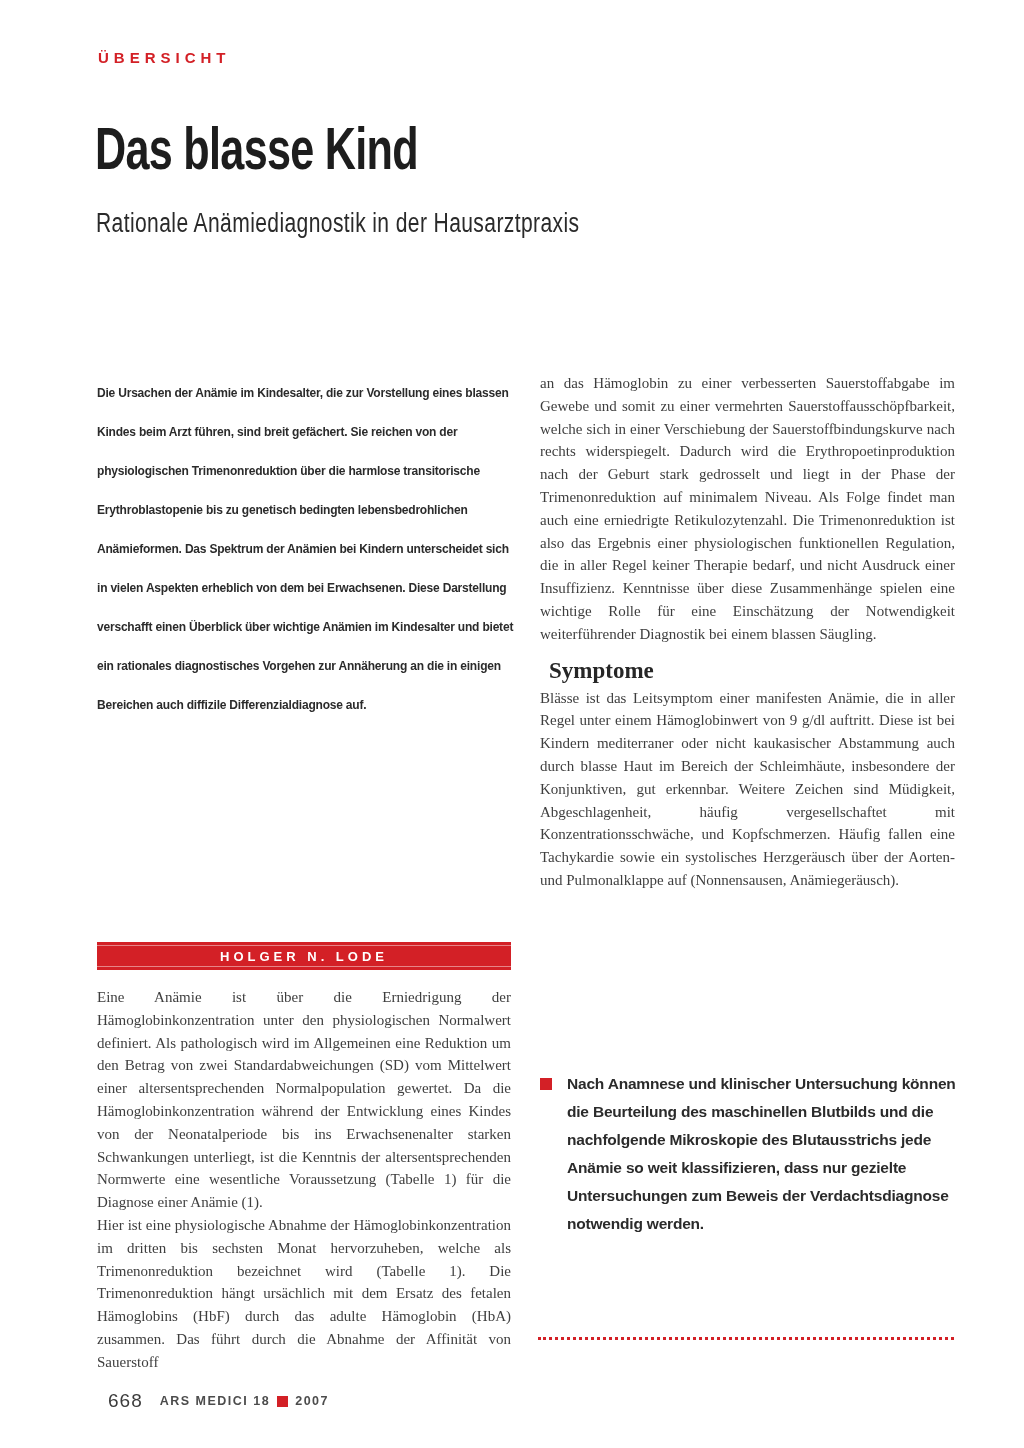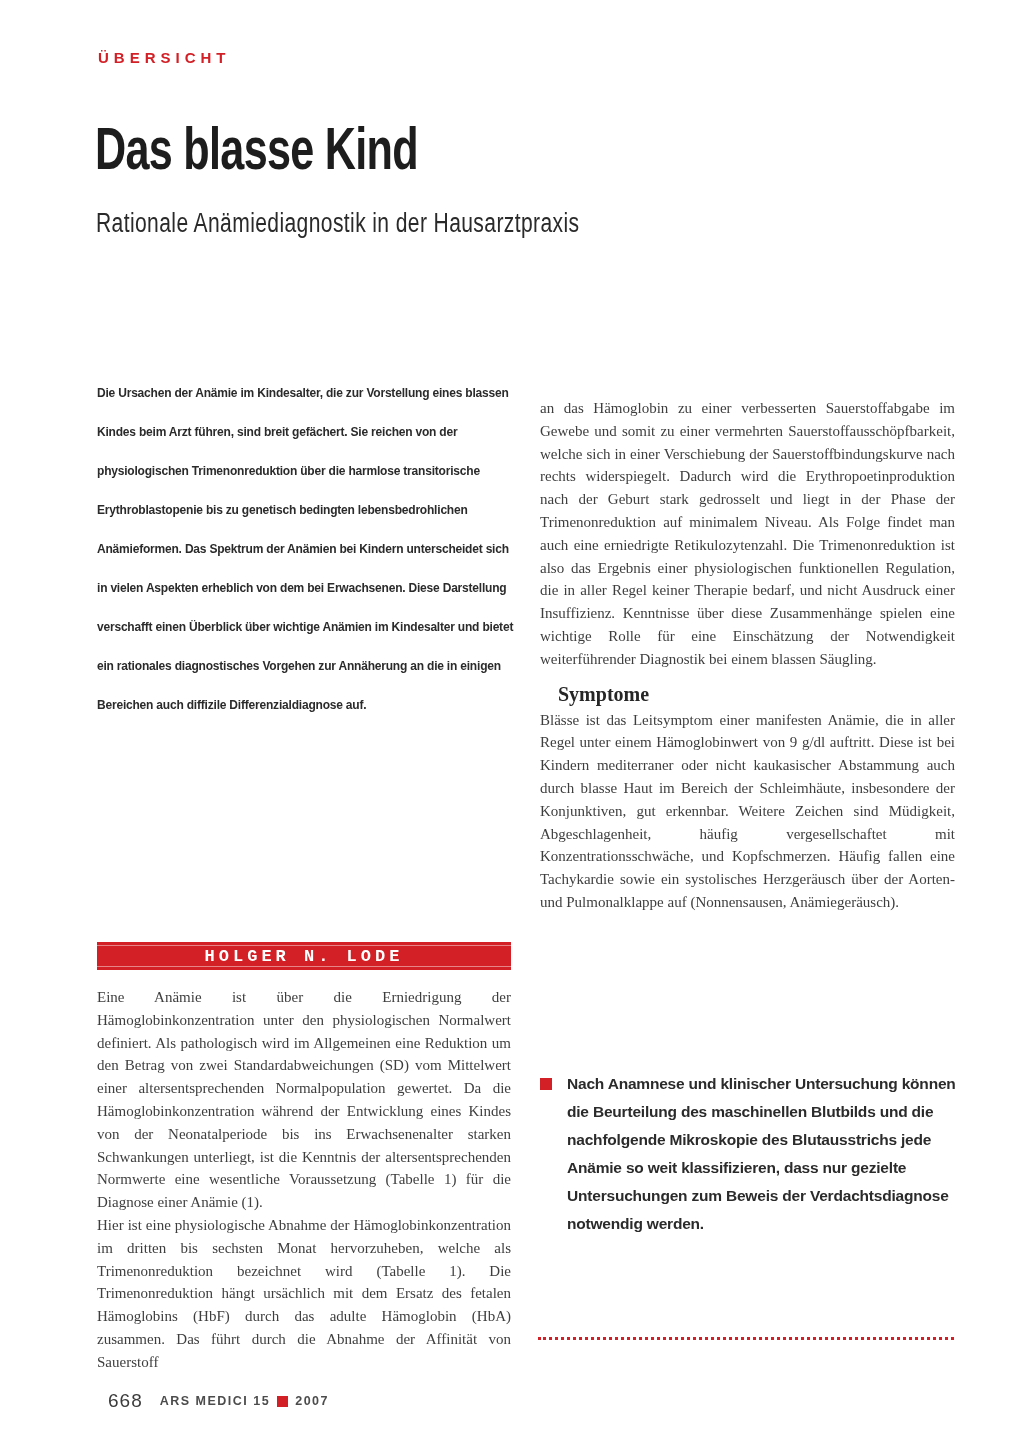--- a/index.html
+++ b/index.html
@@ -41,35 +41,34 @@
     background:var(--red);
     display:flex;align-items:center;justify-content:center;
   }
   .author-banner .inner-rules{
     position:absolute;left:0;right:0;top:3px;bottom:3px;
     border-top:1px solid rgba(255,255,255,0.45);
     border-bottom:1px solid rgba(255,255,255,0.45);
     pointer-events:none;
   }
   .author-name{
-    color:#ffffff;font-weight:700;font-size:17px;letter-spacing:4px;
+    color:#ffffff;font-weight:700;font-size:13px;letter-spacing:4px;
     position:relative;
-    font-family:Liberation Mono, monospace;
   }
   .serif{
     font-family:"Liberation Serif", serif;
     font-size:15px;line-height:22.8px;color:var(--body);
     text-align:justify;margin:0;
   }
   .left-body{position:absolute;left:97px;top:986px;width:414px;}
-  .right-col{position:absolute;left:540px;top:397px;width:415px;}
+  .right-col{position:absolute;left:540px;top:372px;width:415px;}
   .symptome-heading{
     font-family:"Liberation Serif", serif;
-    font-weight:700;font-size:20px;color:#262626;
-    margin:12px 0 3px 18px;text-align:left;
+    font-weight:700;font-size:23px;color:#262626;
+    margin:12px 0 3px 9px;text-align:left;
   }
   .merksaetze{position:absolute;left:540px;top:1040px;width:416px;}
   .merk-header{display:flex;align-items:center;gap:14px;}
   .dotline{border-bottom:3px dotted var(--red);height:0;}
   .dotline.grow{flex:1;}
   .dotline.short{width:36px;}
   .merk-title{
     color:var(--red);font-weight:700;font-size:30px;letter-spacing:-0.5px;
   }
   .merk-list{margin:30px 0 0 0;padding:0;list-style:none;}
@@ -132,19 +131,19 @@
         <span>Nach Anamnese und klinischer Untersuchung können die Beurteilung des maschinellen Blutbilds und die nachfolgende Mikroskopie des Blutausstrichs jede Anämie so weit klassifizieren, dass nur gezielte Untersuchungen zum Beweis der Verdachtsdiagnose notwendig werden.</span>
       </li>
     </ul>
   </div>
 
   <div class="dotted-bottom"></div>
 
   <div class="footer">
     <span class="page-number">668</span>
     <span class="journal">
-      <span>ARS MEDICI 15</span>
+      <span>ARS MEDICI 18</span>
       <span class="footer-square"></span>
       <span>2007</span>
     </span>
   </div>
 
 </div>
 
 </body></html>

